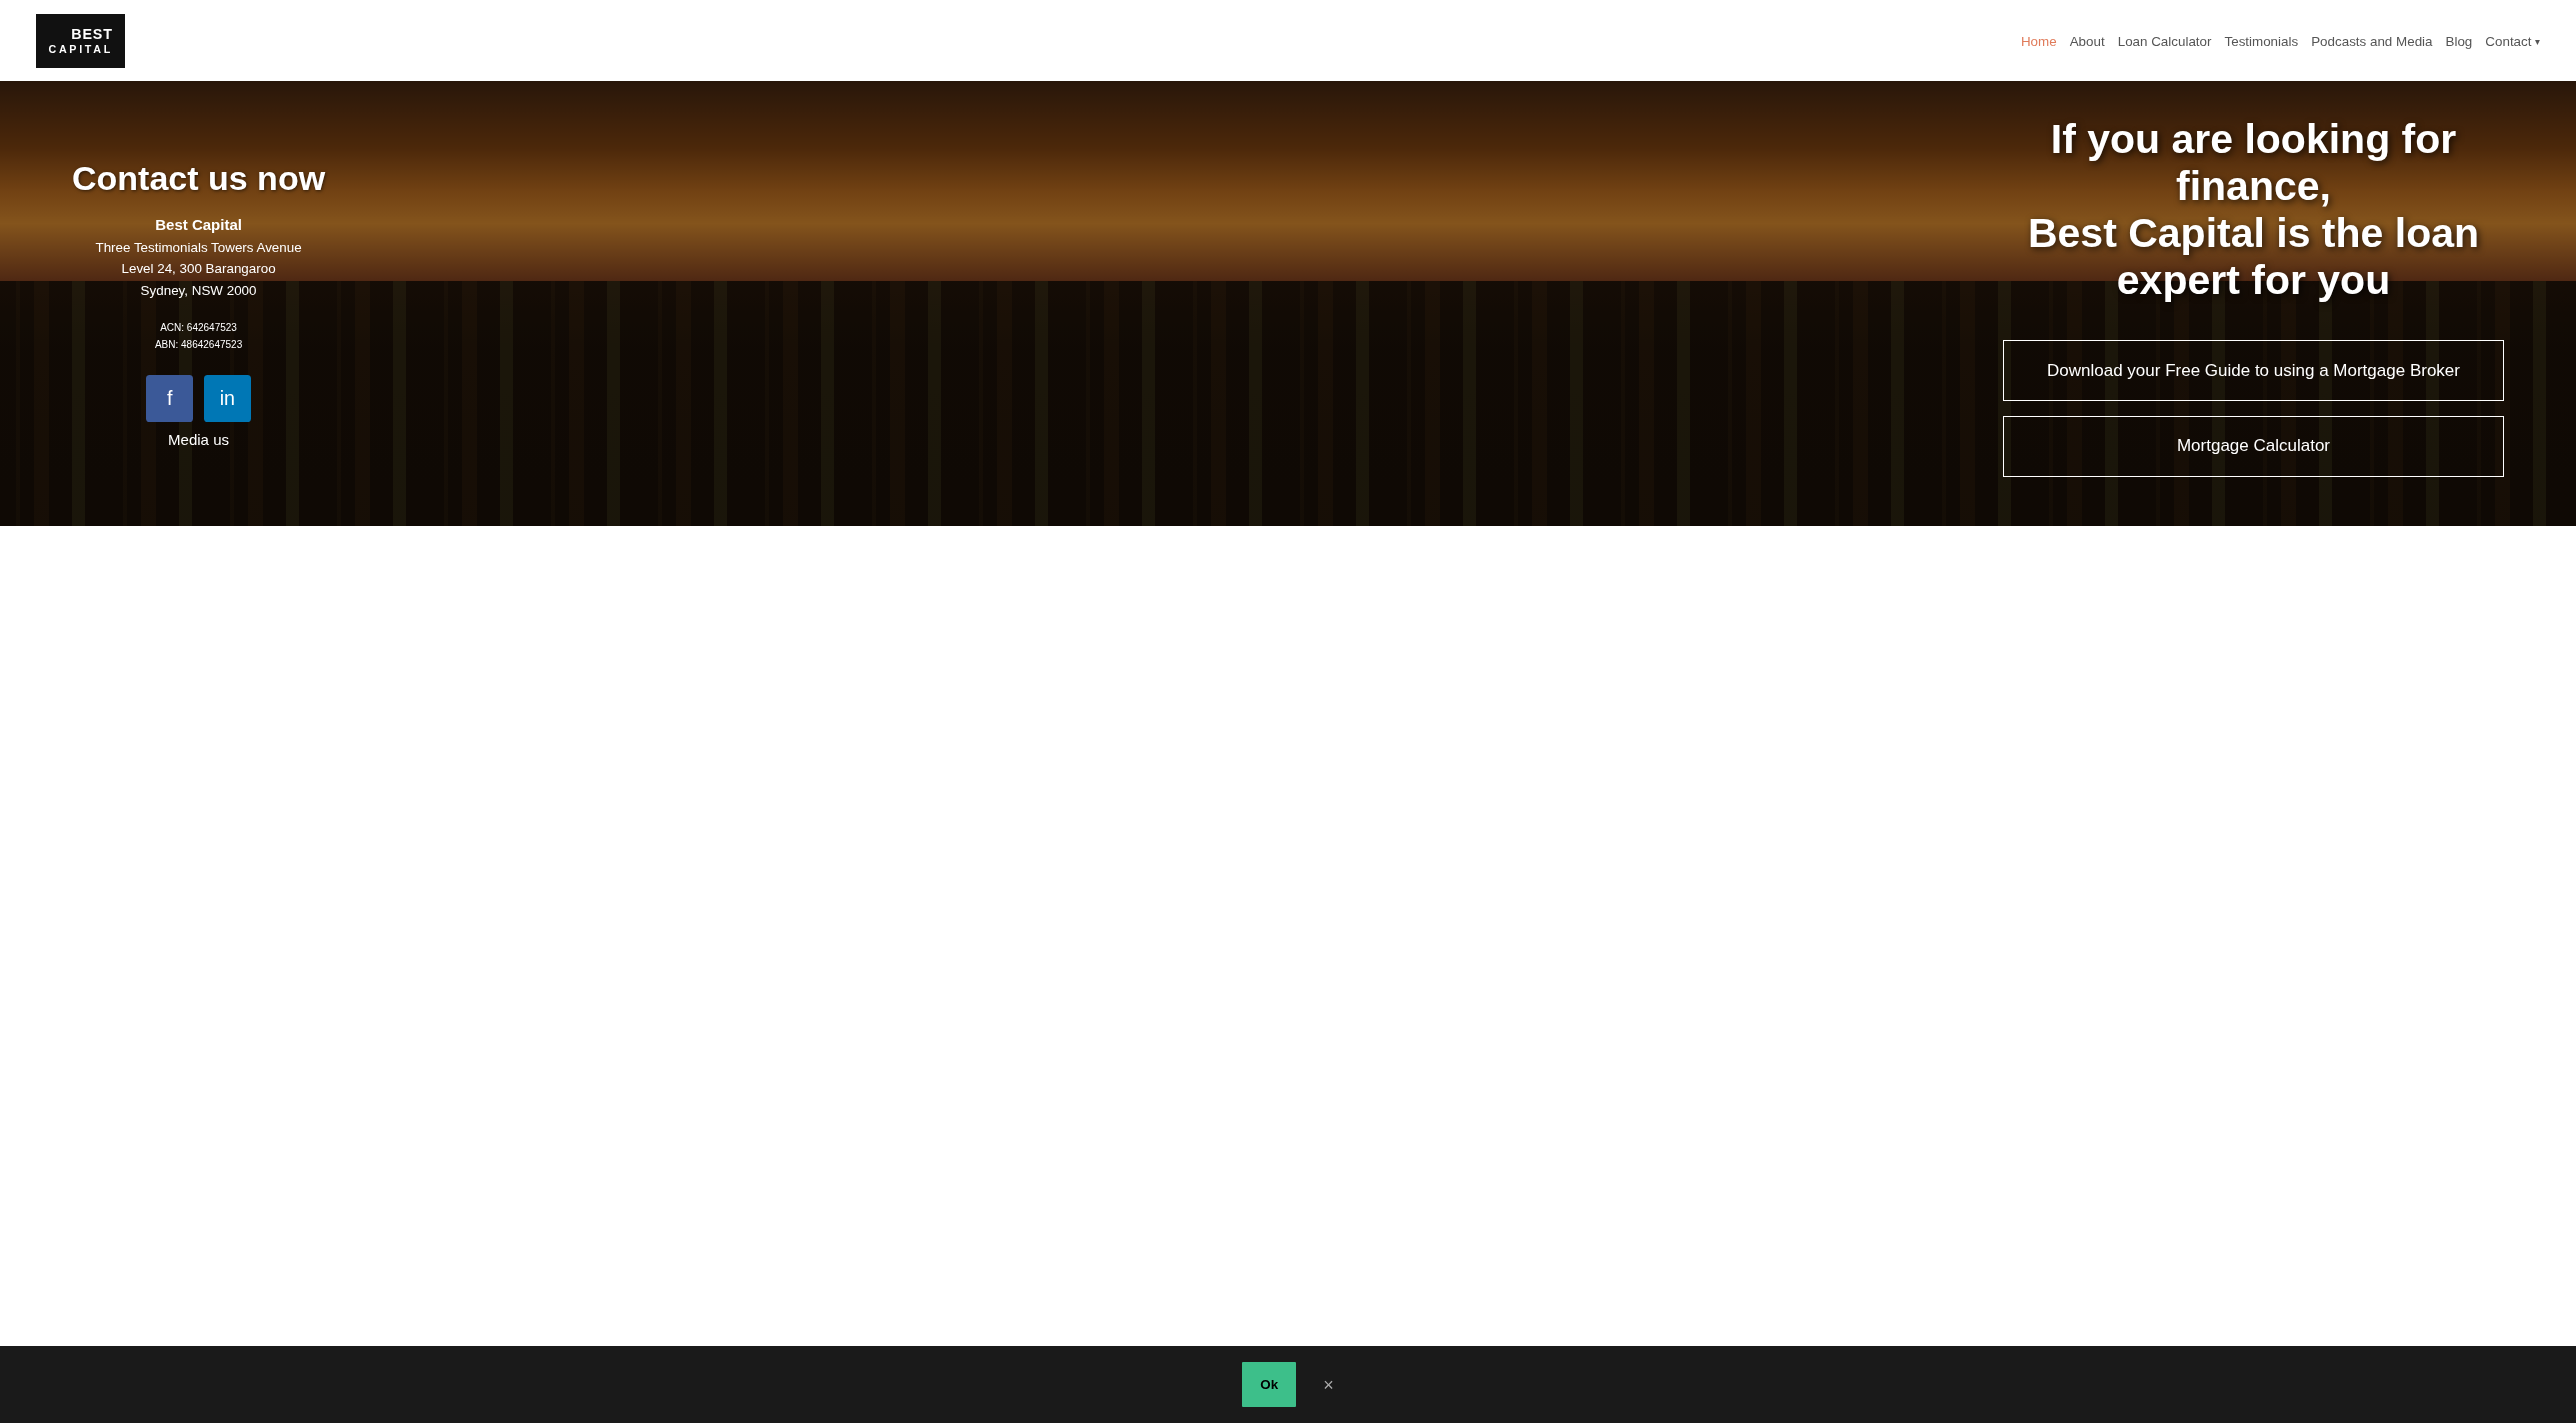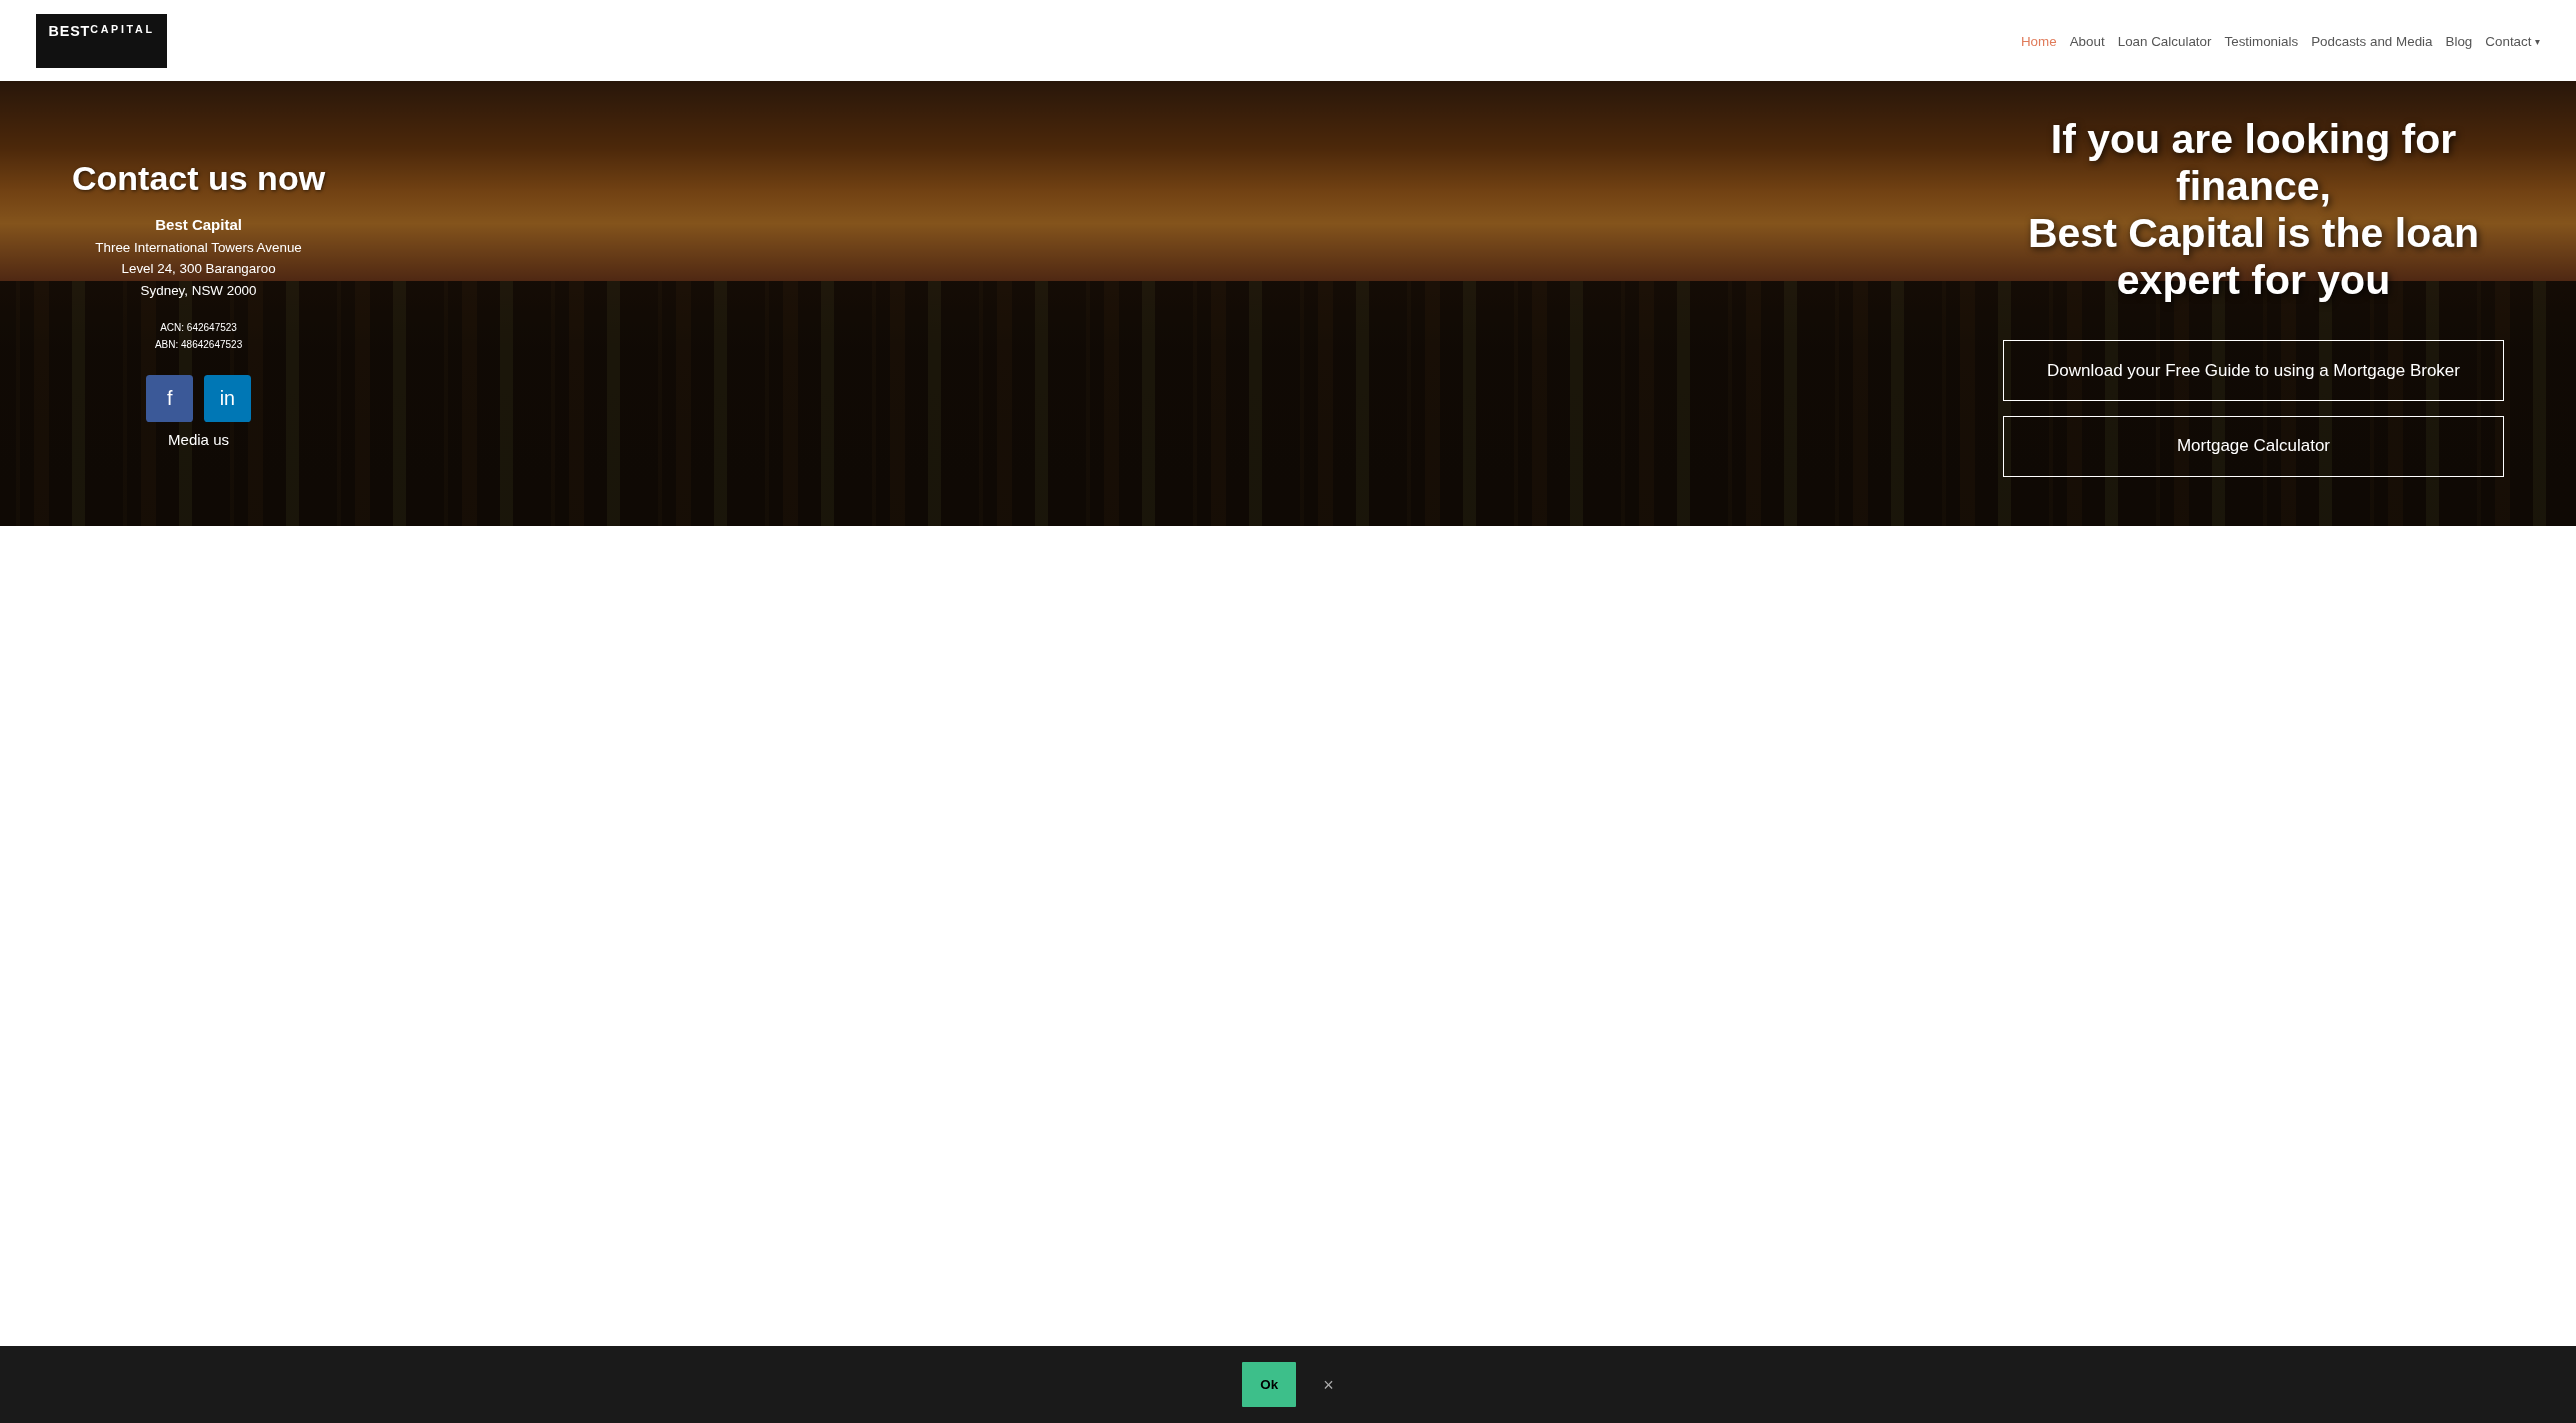--- a/index.html
+++ b/index.html
@@ -19,22 +19,22 @@
     .logo-box {
       background: #111;
       color: #fff;
       padding: 9px 12.5px;
       font-weight: 900;
       font-size: 12.5px;
       line-height: 1.2;
       letter-spacing: 0.9px;
       text-transform: uppercase;
       display: flex;
-      flex-direction: row;
-      align-items: flex-start;
+      flex-direction: column;
+      align-items: flex-end;
       min-width: 72px;
       min-height: 54px;
       justify-content: center;
     }
     .logo-box .best { font-size: 14.3px; }
     .logo-box .capital { font-size: 10.7px; letter-spacing: 2.7px; }
     .nav-links {
       display: flex;
       align-items: flex-end;
       gap: 13px;
@@ -297,21 +297,21 @@
   <div class="hero-bg"></div>
   <div class="hero-buildings"></div>
   <div class="hero-overlay"></div>
 
   <div class="hero-content">
 
     <div class="hero-left">
       <h2>Contact us now</h2>
       <p class="company-name">Best Capital</p>
       <p class="address">
-        <span>Three International Towers Avenue</span><br>
+        <span>Three Testimonials Towers Avenue</span><br>
         <span>Level 24, 300 Barangaroo</span><br>
         <span>Sydney, NSW 2000</span>
       </p>
       <p class="abn-acn">
         <span>ACN: 642647523</span><br>
         <span>ABN: 48642647523</span>
       </p>
       <div class="social-icons">
         <a href="#" class="social-icon facebook">
           <span>f</span>

